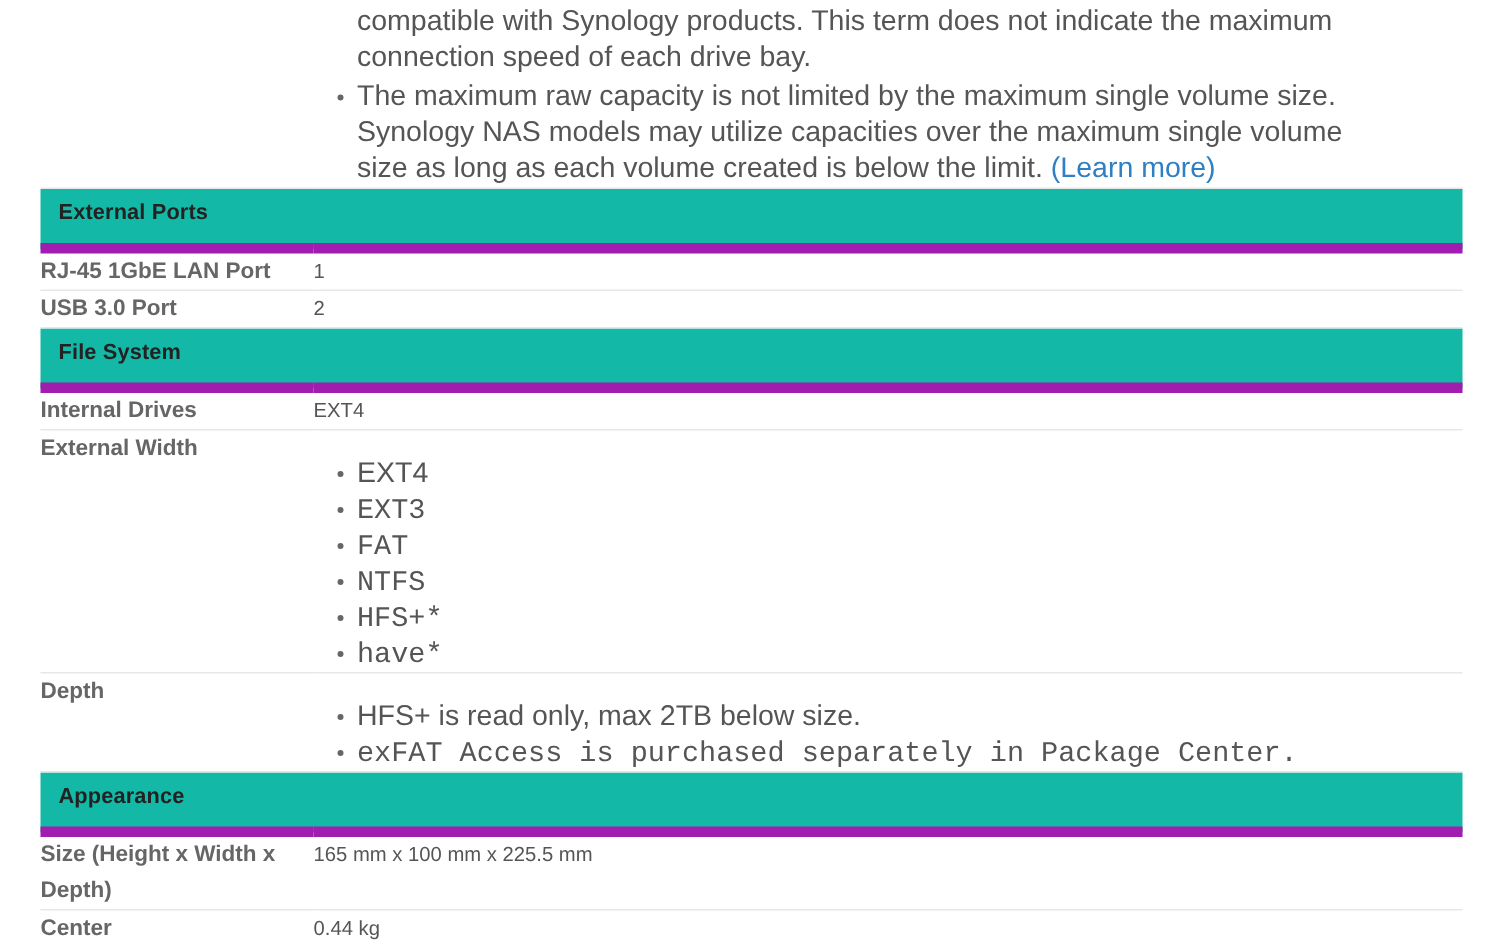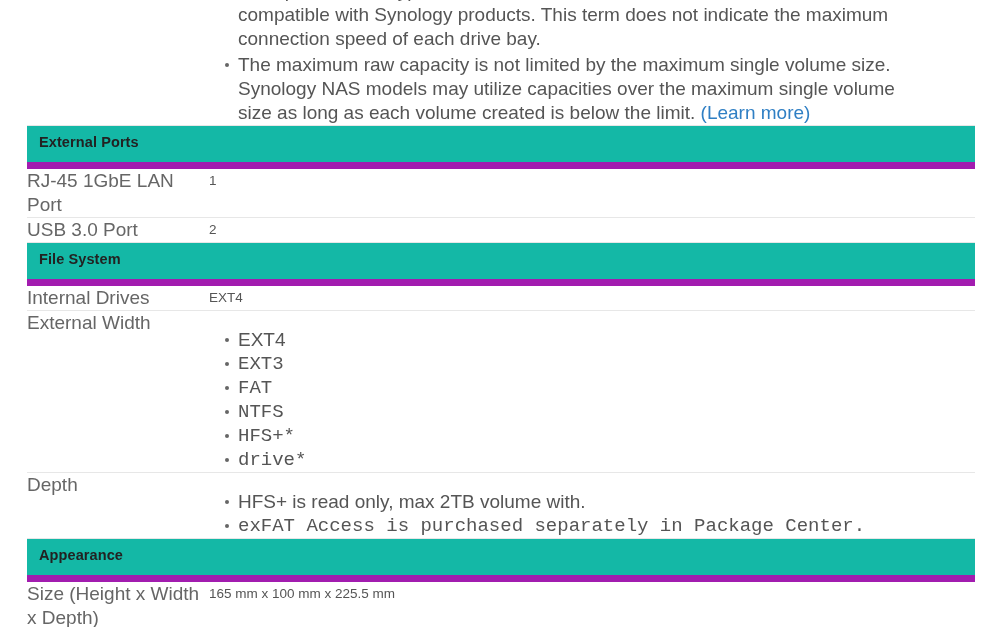--- a/index.html
+++ b/index.html
@@ -47,23 +47,24 @@
 
   
   .data-row > td {
     border-bottom: 1px solid #e7e7e7;
     background: #ffffff;
   }
   .cell-label {
     width: 182px;
     padding: 13px 14px 13px 22px;
     border-right: 1px solid #e7e7e7;
-    font-size: 19px;
+    font-size: 15px;
     color: #666666;
     line-height: 24px;
+    font-weight: bold;
   }
   .cell-value {
     padding: 13px 16px 13px 24px;
     font-size: 13.5px;
     color: #555555;
     line-height: 24px;
   }
 
   
   ul.bullets {
@@ -143,29 +144,29 @@
   </tr>
   <tr class="data-row">
     <td class="cell-label">External Width</td>
     <td class="cell-value">
       <ul class="bullets tight">
         <li>EXT4</li>
         <li>EXT3</li>
         <li>FAT</li>
         <li>NTFS</li>
         <li>HFS+*</li>
-        <li>drive*</li>
+        <li>have*</li>
       </ul>
     </td>
   </tr>
   <tr class="data-row">
     <td class="cell-label">Depth</td>
     <td class="cell-value">
       <ul class="bullets tight">
-        <li>HFS+ is read only, max 2TB volume with.</li>
+        <li>HFS+ is read only, max 2TB below size.</li>
         <li>exFAT Access is purchased separately in Package Center.</li>
       </ul>
     </td>
   </tr>
 
   <tr class="section-row">
     <td colspan="2">
       <div class="section-title">Appearance</div>
     </td>
   </tr>

